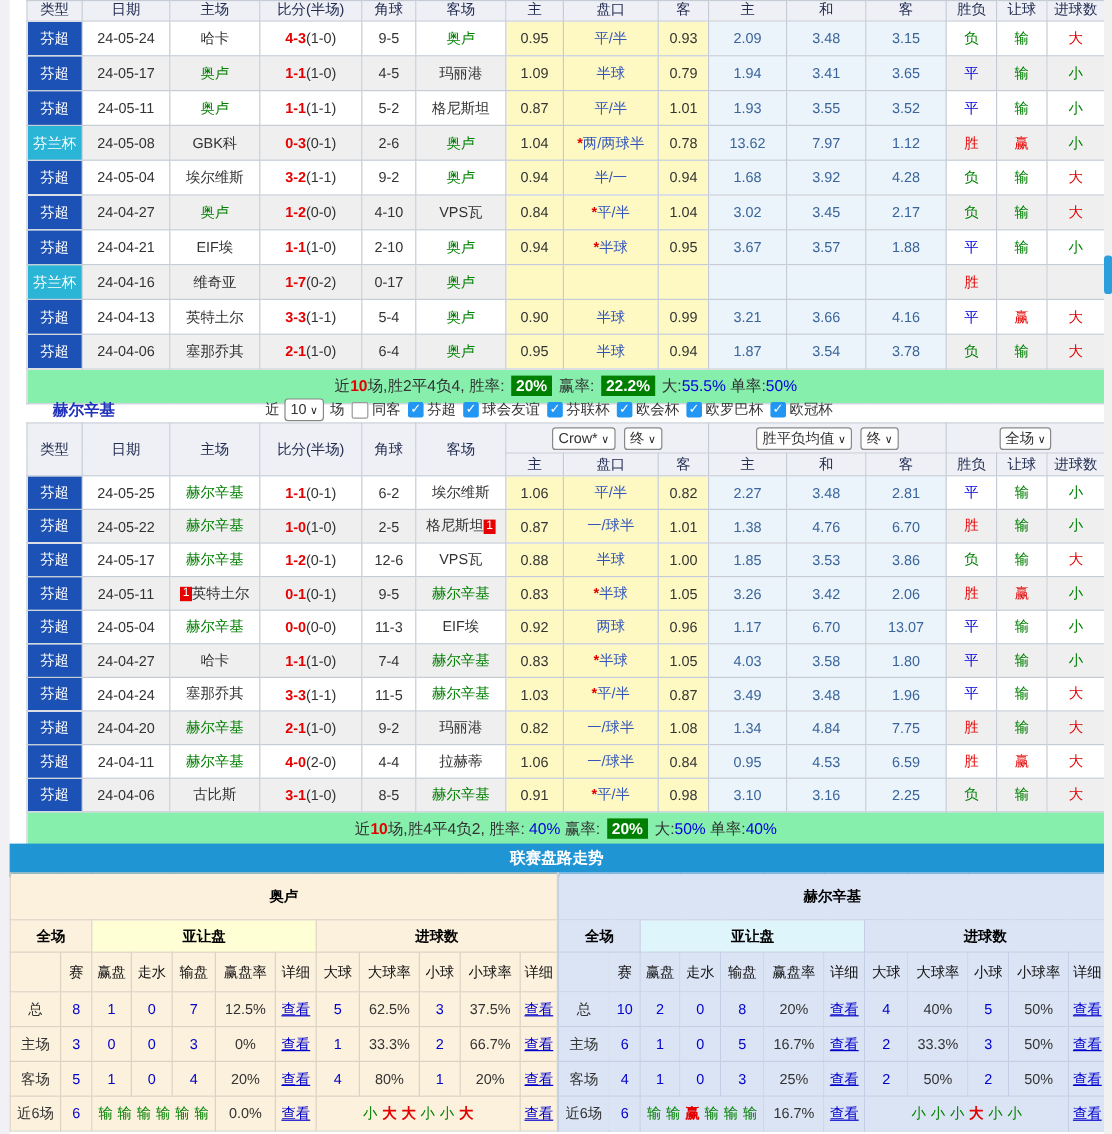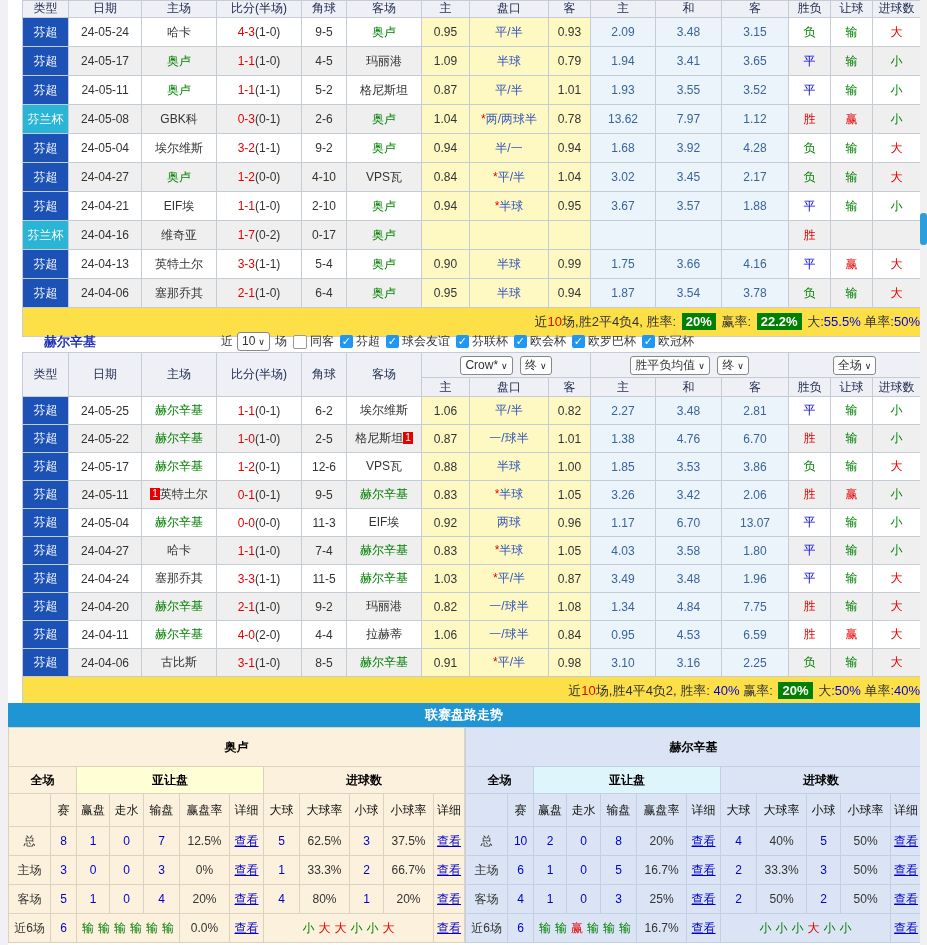--- a/index.html
+++ b/index.html
@@ -17,28 +17,28 @@
   #t2 tbody td{height:27px;}
   .cut th{height:14px;line-height:15px;vertical-align:bottom;padding-bottom:1px;}
   .hrow1 td,.hrow1 th{height:24px;background:#eef0f6;}
   .hrow2 th{height:18px;}
   tr.odd td.plain{background:#fff;}
   tr.even td.plain{background:#efefef;}
   .lg-super{background:#1c51b5;color:#fff;}
   .lg-cup{background:#2ab4d6;color:#fff;margin-left:24px;}
   .col-ah{background:#fef9c3;}
   .col-eu{background:#eaf4fa;}
-  .c-red{color:#e60000;}
+  .c-red{color:#e60000;font-weight:bold;}
   .c-green{color:#008000;}
   .c-blue{color:#0000e0;}
   .c-dark{color:#333;}
   .c-hand{color:#3355bb;}
   .c-eu{color:#3a649b;}
   .c-navy{color:#0000cc;}
-  .sumrow td{height:23px;background:#fde047;font-size:13px;text-align:right;}
+  .sumrow td{height:23px;background:#86efac;font-size:13px;}
   .gbadge{display:inline-block;background:#008000;color:#fff;font-weight:bold;padding:0 4px;line-height:17px;margin:0 2px;}
 
   .filter{height:21px;line-height:21px;display:flex;align-items:center;}
   .teamlink{color:#2233bb;font-weight:bold;font-size:13px;margin-left:22px;text-decoration:none;cursor:pointer;}
   .fitems{margin-left:125px;display:flex;align-items:center;gap:2px;}
   .sel{display:inline-block;border:1px solid #888;border-radius:3px;background:#fff;padding:0 4px;height:17px;line-height:16px;font-size:12px;margin:0 2px;cursor:pointer;}
   .sel .arr{font-size:9px;color:#222;margin-left:3px;}
   .cbx{display:inline-block;width:13px;height:13px;background:#2196f3;border-radius:2px;color:#fff;font-size:11px;line-height:13px;text-align:center;vertical-align:-2px;cursor:pointer;}
   .cbx.un{background:#fff;border:1px solid #999;width:12px;height:12px;}
   .flabel{margin:0 4px 0 1px;}
@@ -245,21 +245,21 @@
           <tr class="odd">
             <td class="lg lg-super">芬超</td>
             <td class="plain">24-04-13</td>
             <td class="plain"><span class="c-dark">英特土尔</span></td>
             <td class="plain"><span class="c-red">3-3</span><span class="c-dark">(1-1)</span></td>
             <td class="plain">5-4</td>
             <td class="plain"><span class="c-green">奥卢</span></td>
             <td class="col-ah c-dark">0.90</td>
             <td class="col-ah"><span class="c-hand">半球</span></td>
             <td class="col-ah c-dark">0.99</td>
-            <td class="col-eu c-eu">1.75</td>
+            <td class="col-eu c-eu">3.21</td>
             <td class="col-eu c-eu">3.66</td>
             <td class="col-eu c-eu">4.16</td>
             <td class="plain c-blue">平</td>
             <td class="plain c-red">赢</td>
             <td class="plain c-red">大</td>
           </tr>
           <tr class="even">
             <td class="lg lg-super">芬超</td>
             <td class="plain">24-04-06</td>
             <td class="plain"><span class="c-dark">塞那乔其</span></td>

